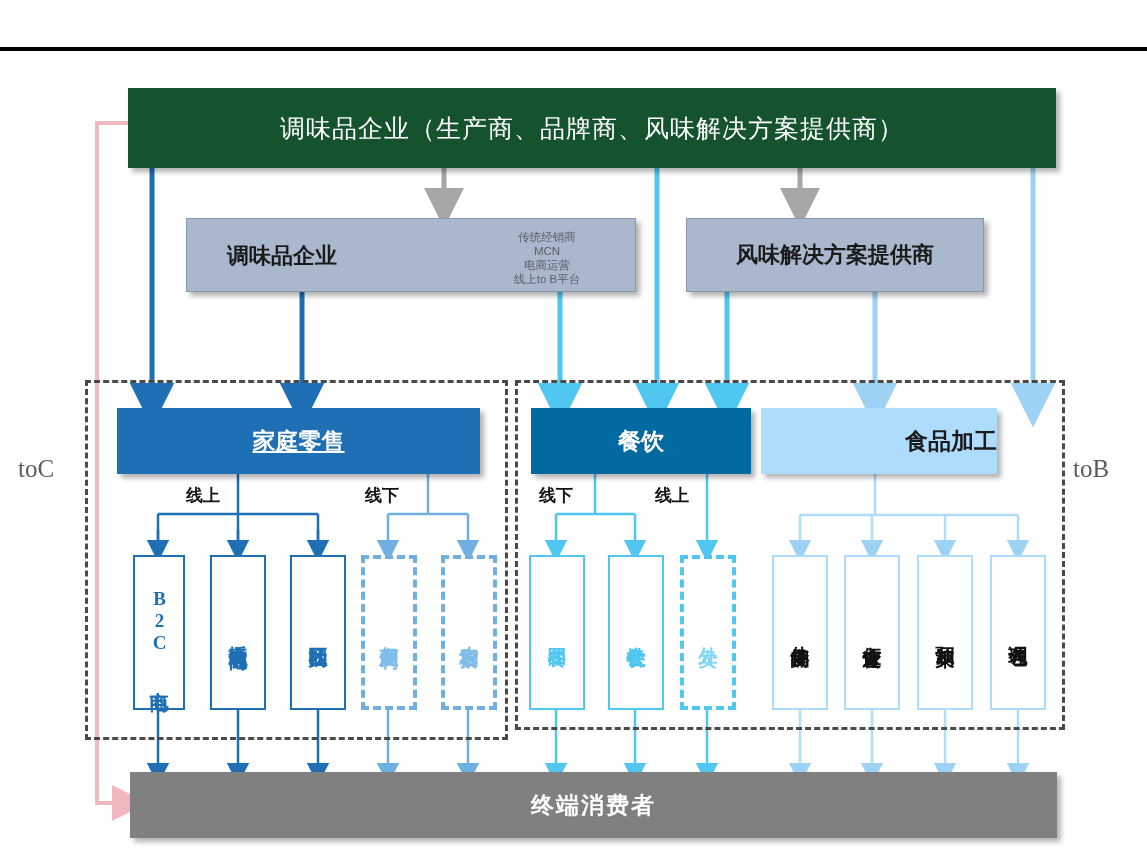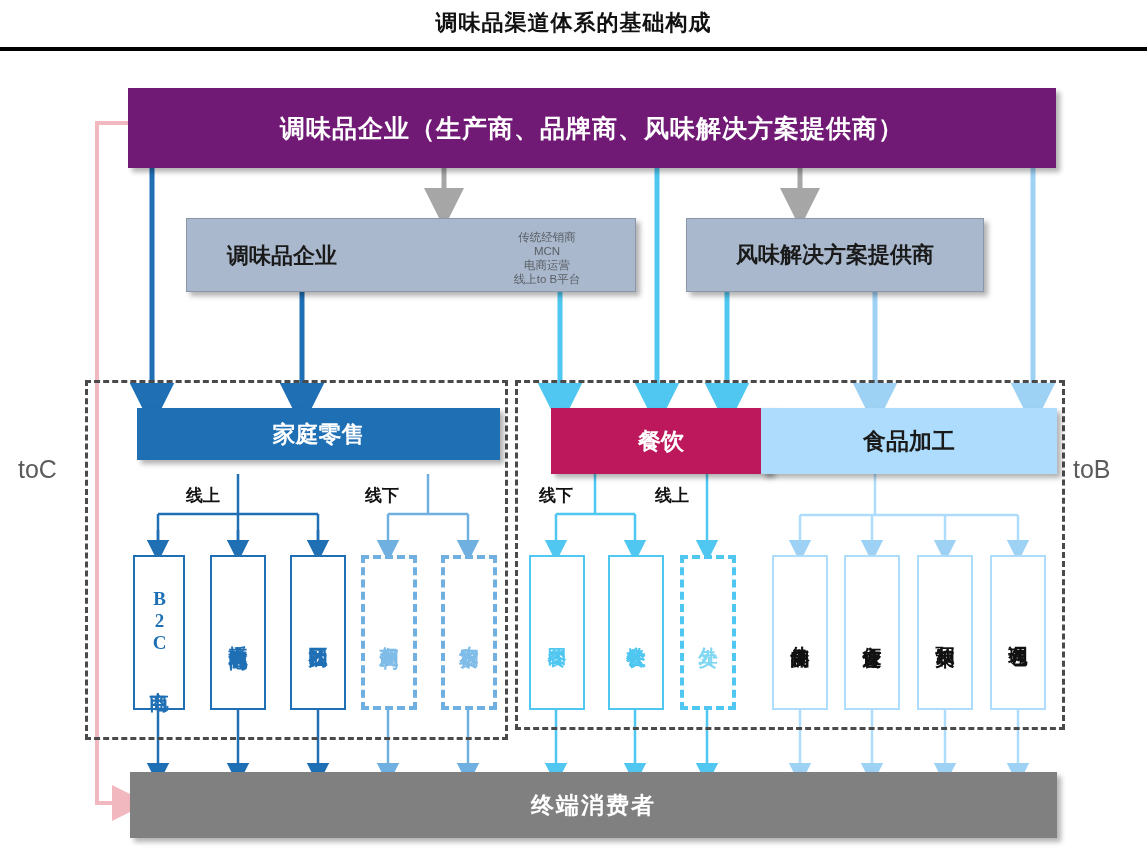--- a/index.html
+++ b/index.html
@@ -17,36 +17,36 @@
   }
   .title-rule{
     position:absolute;left:0;top:47px;width:1147px;height:4px;background:#000;
   }
 
   
   .box{position:absolute;box-sizing:border-box;display:flex;align-items:center;justify-content:center;}
   .shadow{box-shadow:4px 4px 5px rgba(0,0,0,.30);}
 
   .hdr-main{
-    background:#701a75;color:#fff;font-weight:bold;font-size:25px;letter-spacing:1px;
+    background:#14532d;color:#fff;font-weight:normal;font-size:25px;letter-spacing:1px;
   }
   .mid-box{
     background:#A9B8CC;color:#1a1a1a;font-weight:bold;font-size:22px;
     border:1px solid #8a97a8;
   }
 
   .mid-sub{
     position:absolute;font-family:"Liberation Sans","DejaVu Sans",sans-serif;
     font-size:11.5px;font-weight:normal;color:#5a5f66;line-height:14px;
     text-align:center;white-space:pre-line;
   }
 
   .cat{color:#fff;font-weight:bold;font-size:23px;}
   .cat.dark{background:#1F6FB5;}
-  .cat.cyan{background:#be185d;margin-left:20px;}
+  .cat.cyan{background:#0369a1;}
   .cat.lite{background:#AEDCFC;color:#1a1a1a;}
 
   .footer-box{background:#808080;color:#fff;font-weight:bold;font-size:23px;letter-spacing:2px;align-items:center;}
 
   
   .leaf{
     position:absolute;box-sizing:border-box;background:#fff;
     display:flex;align-items:center;justify-content:center;
   }
   .leaf .vtxt{
@@ -64,35 +64,34 @@
   .leaf.dash-cyan .vtxt{color:#7FD7F3;}
   .leaf.solid-lite{border:2px solid #AEDCFC;}
   .leaf.solid-lite .vtxt{color:#111;}
 
   
   .lbl{
     position:absolute;font-weight:bold;font-size:17px;color:#111;
     font-family:"Liberation Serif","DejaVu Serif",serif;white-space:nowrap;
   }
   .side-lbl{
-    position:absolute;font-family:Liberation Sans, sans-serif;
+    position:absolute;font-family:Liberation Serif, serif;
     font-size:25px;color:#5b5b5b;white-space:nowrap;
   }
 
   
   .region{position:absolute;box-sizing:border-box;border:3px dashed #4a4a4a;}
 
   svg.overlay{position:absolute;left:0;top:0;width:1147px;height:849px;pointer-events:none;}
 </style>
 </head>
 <body>
 
 <div id="stage">
 
-  <div class="title">调味品渠道体系的基础构成</div>
   <div class="title-rule"></div>
 
   <svg class="overlay" viewBox="0 0 1147 849">
     <defs>
       <marker id="ah-dark" markerWidth="9" markerHeight="9" refX="4.5" refY="4.5" orient="auto">
         <path d="M0,0 L9,4.5 L0,9 z" fill="#1F6FB5"></path>
       </marker>
       <marker id="ah-cyan" markerWidth="9" markerHeight="9" refX="4.5" refY="4.5" orient="auto">
         <path d="M0,0 L9,4.5 L0,9 z" fill="#4FC7F0"></path>
       </marker>
@@ -196,27 +195,27 @@
     <span class="mid-sub" style="left:280px;top:11px;width:160px;">传统经销商
 MCN
 电商运营
 线上to B平台</span>
   </div>
 
   <div class="box mid-box shadow" style="left:686px;top:218px;width:298px;height:74px;">
     <span>风味解决方案提供商</span>
   </div>
 
-  <div class="box cat dark shadow" style="left:137px;top:408px;width:363px;height:52px;">
+  <div class="box cat dark shadow" style="left:117px;top:408px;width:363px;height:66px;text-decoration:underline;">
     <span>家庭零售</span>
   </div>
   <div class="box cat cyan shadow" style="left:531px;top:408px;width:220px;height:66px;">
     <span>餐饮</span>
   </div>
-  <div class="box cat lite shadow" style="left:761px;top:408px;width:296px;height:66px;">
+  <div class="box cat lite shadow" style="left:761px;top:408px;width:236px;height:66px;justify-content:flex-end;">
     <span>食品加工</span>
   </div>
 
   <div class="lbl" style="left:186px;top:484px;">线上</div>
   <div class="lbl" style="left:365px;top:484px;">线下</div>
   <div class="lbl" style="left:539px;top:484px;">线下</div>
   <div class="lbl" style="left:655px;top:484px;">线上</div>
 
   <div class="leaf solid-dark" style="left:133px;top:555px;width:52px;height:155px;">
     <span class="vtxt">B2C 电商</span>

